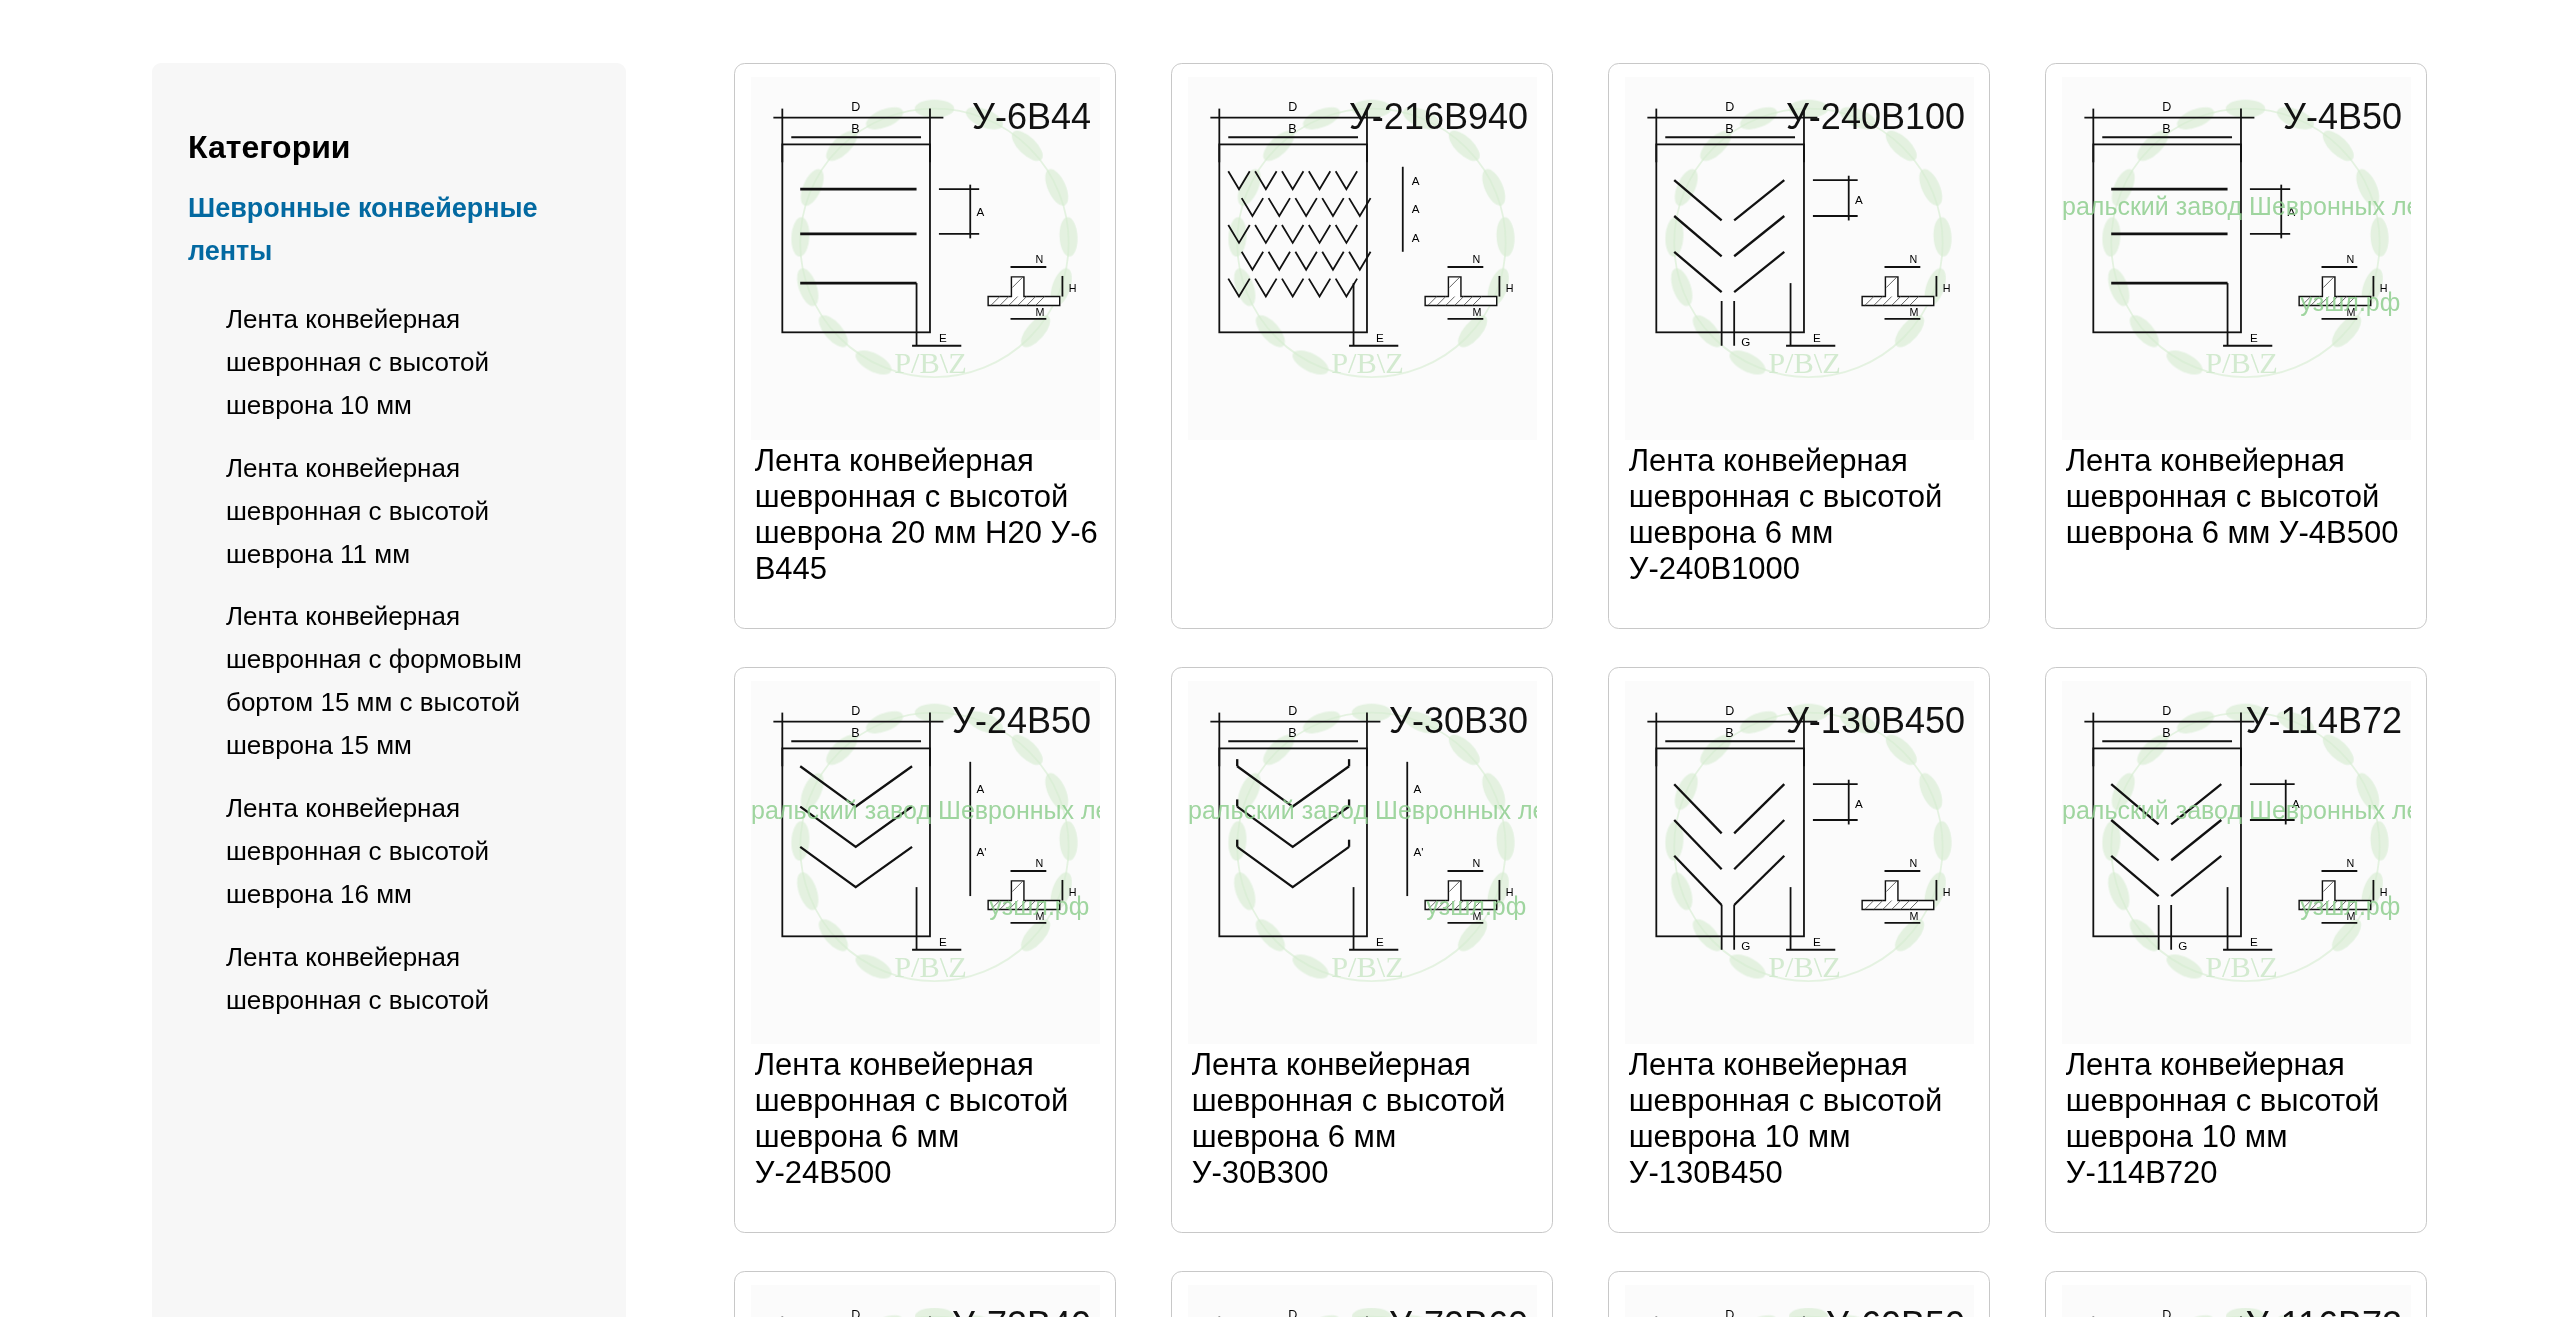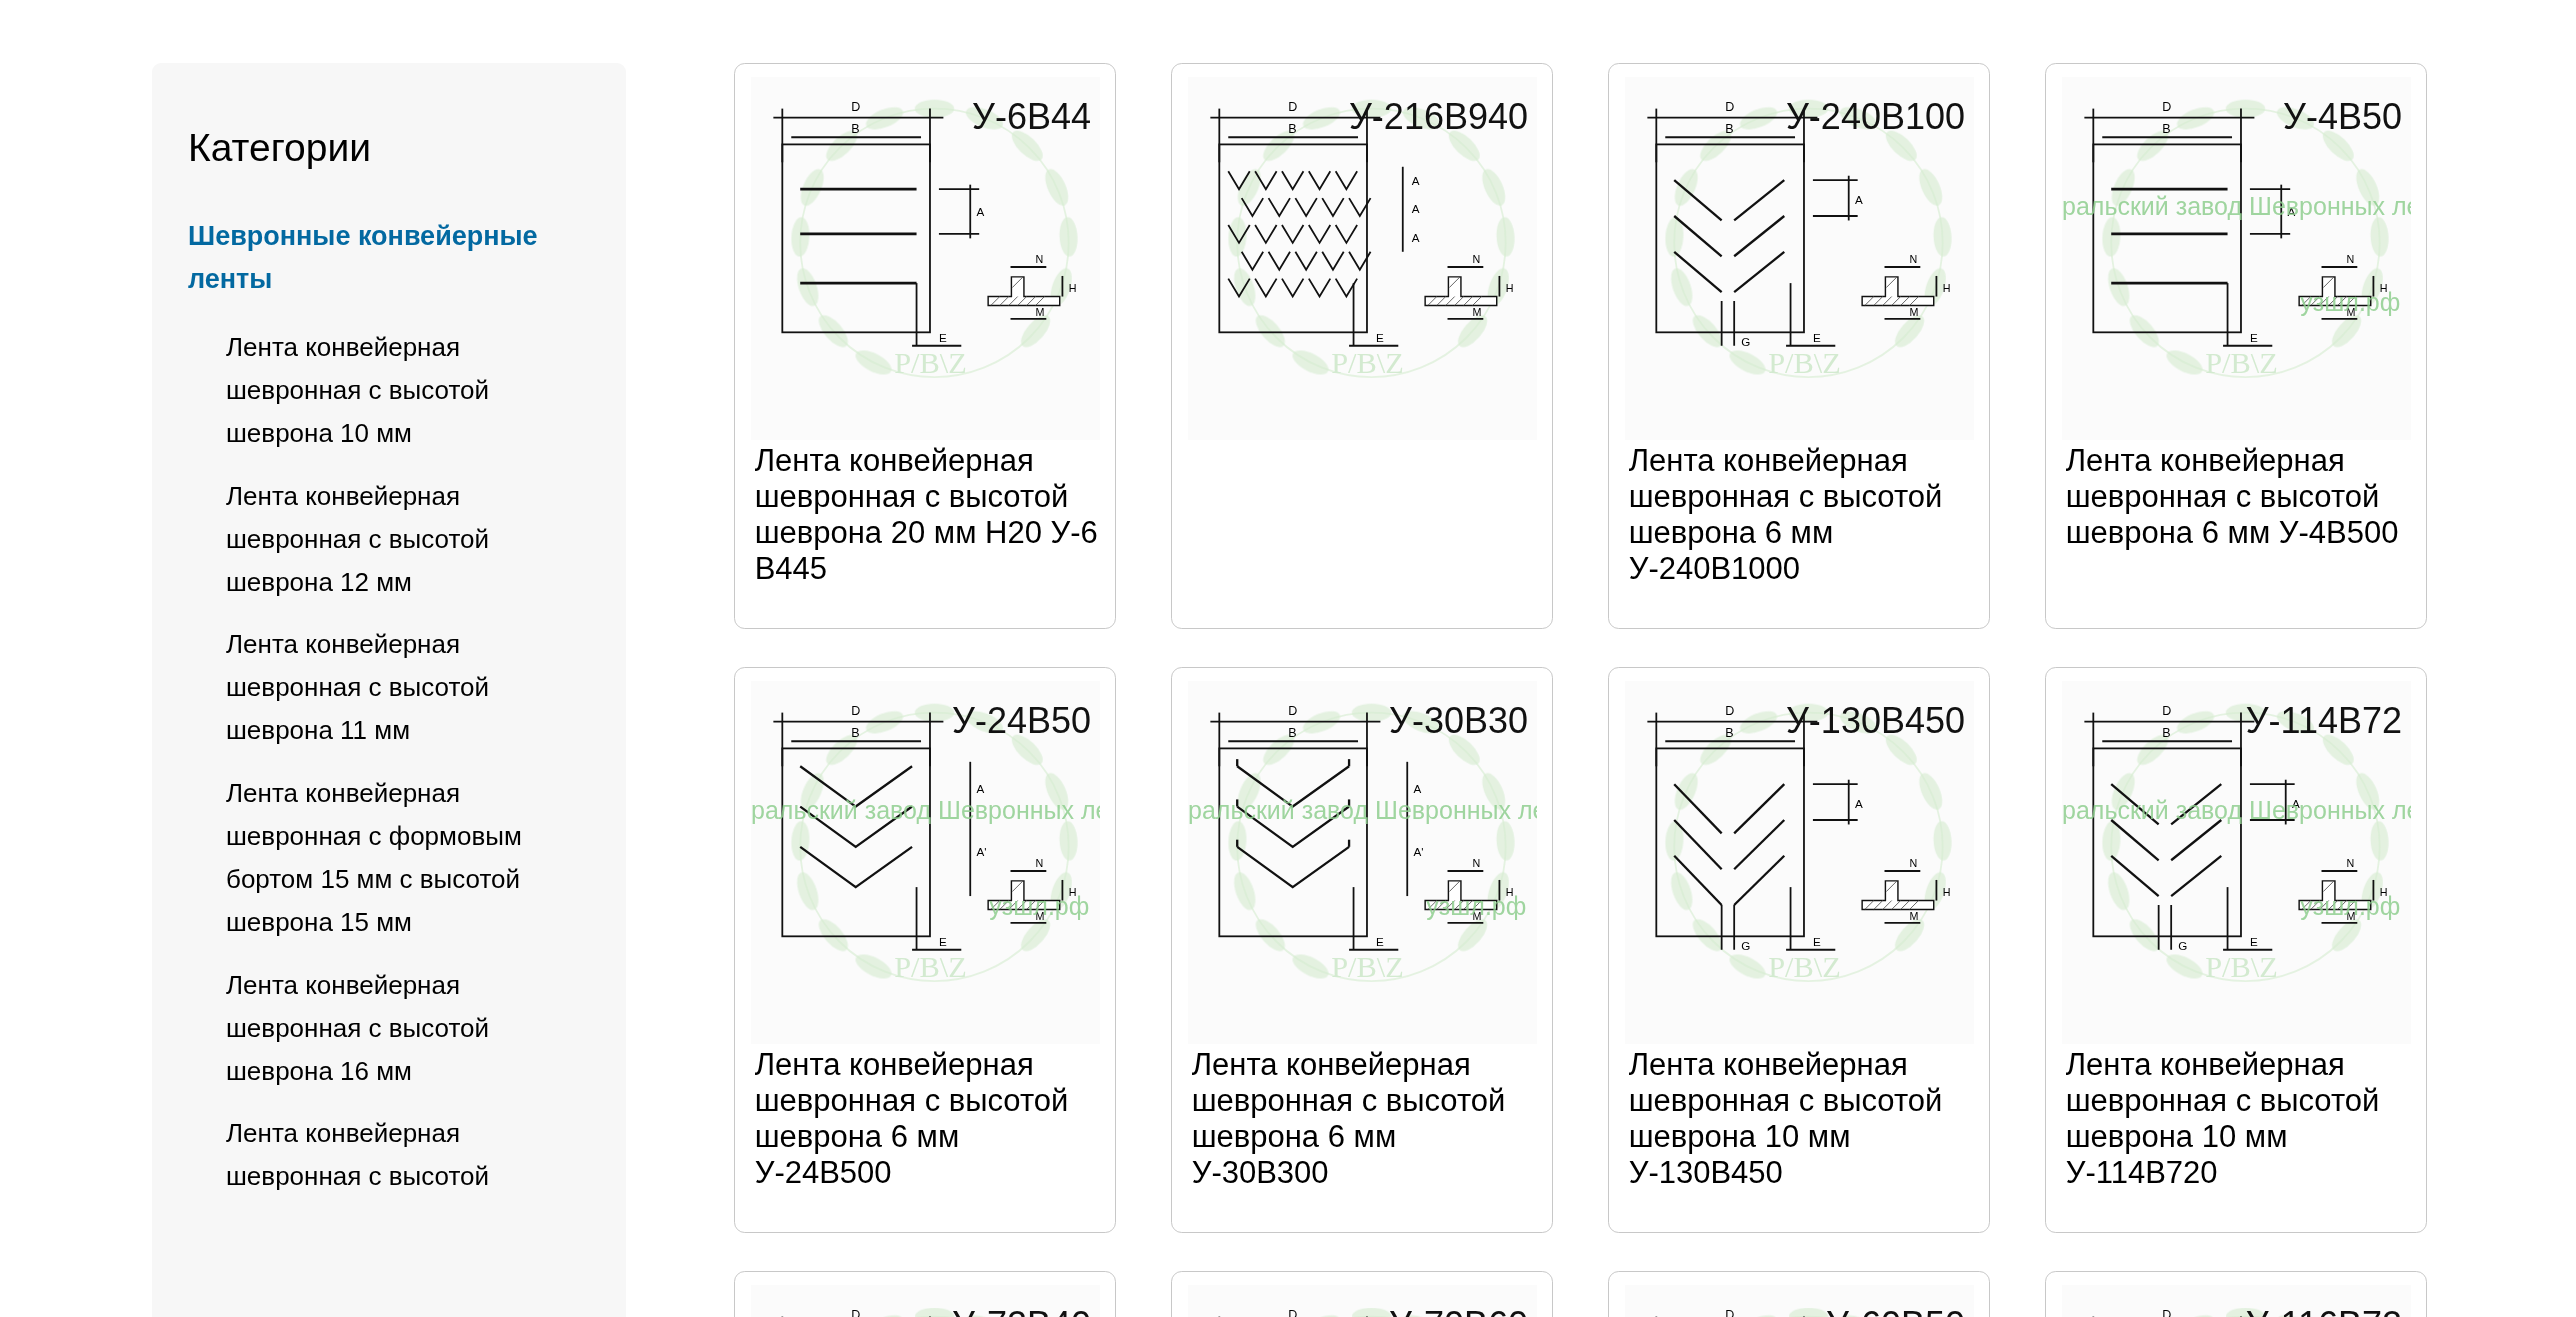--- a/index.html
+++ b/index.html
@@ -4,21 +4,21 @@
 <style>
   * { box-sizing: border-box; margin: 0; padding: 0; }
   html, body { width: 2576px; height: 1318px; overflow: hidden; background: #ffffff; }
   body { font-family: "Liberation Sans", "DejaVu Sans", sans-serif; color: #000; position: relative; }
 
   .sidebar {
     position: absolute; left: 152px; top: 63px; width: 474px; height: 1307px;
     background: #f7f7f7; border-radius: 9px;
     padding: 61px 36px 0 36px;
   }
-  .sidebar-title { font-size: 39px; font-weight: 400; line-height: 47px; margin-bottom: 44px; }
+  .sidebar-title { font-size: 32px; font-weight: 700; line-height: 47px; margin-bottom: 16px; }
   .cat-parent { font-size: 27px; font-weight: 700; line-height: 43px; display: block; margin-bottom: 25px; color: #0369a1; text-decoration: none; }
   .cat-list { list-style: none; padding-left: 38px; }
   .cat-item { font-size: 26px; line-height: 43px; margin-bottom: 19.7px; color: #000; cursor: pointer; }
 
   .grid {
     position: absolute; left: 734px; top: 63px; width: 1692px;
     display: grid; grid-template-columns: repeat(4, 382px); column-gap: 55px; row-gap: 38px;
   }
   .card {
     width: 382px; height: 566px; border: 1.8px solid #c8c8c8; border-radius: 10.7px;
@@ -35,21 +35,20 @@
   }
 </style>
 </head>
 <body>
 
 <aside class="sidebar">
   <h2 class="sidebar-title">Категории</h2>
   <a class="cat-parent">Шевронные конвейерные ленты</a>
   <ul class="cat-list">
     <li class="cat-item">Лента конвейерная шевронная с высотой шеврона 10 мм</li>
-    <li class="cat-item">Лента конвейерная шевронная с высотой шеврона 12 мм</li>
     <li class="cat-item">Лента конвейерная шевронная с высотой шеврона 11 мм</li>
     <li class="cat-item">Лента конвейерная шевронная с формовым бортом 15 мм с высотой шеврона 15 мм</li>
     <li class="cat-item">Лента конвейерная шевронная с высотой шеврона 16 мм</li>
     <li class="cat-item">Лента конвейерная шевронная с высотой</li>
   </ul>
 </aside>
 
 <main class="grid" id="grid">
     <div class="card">
     <div class="card-image">

